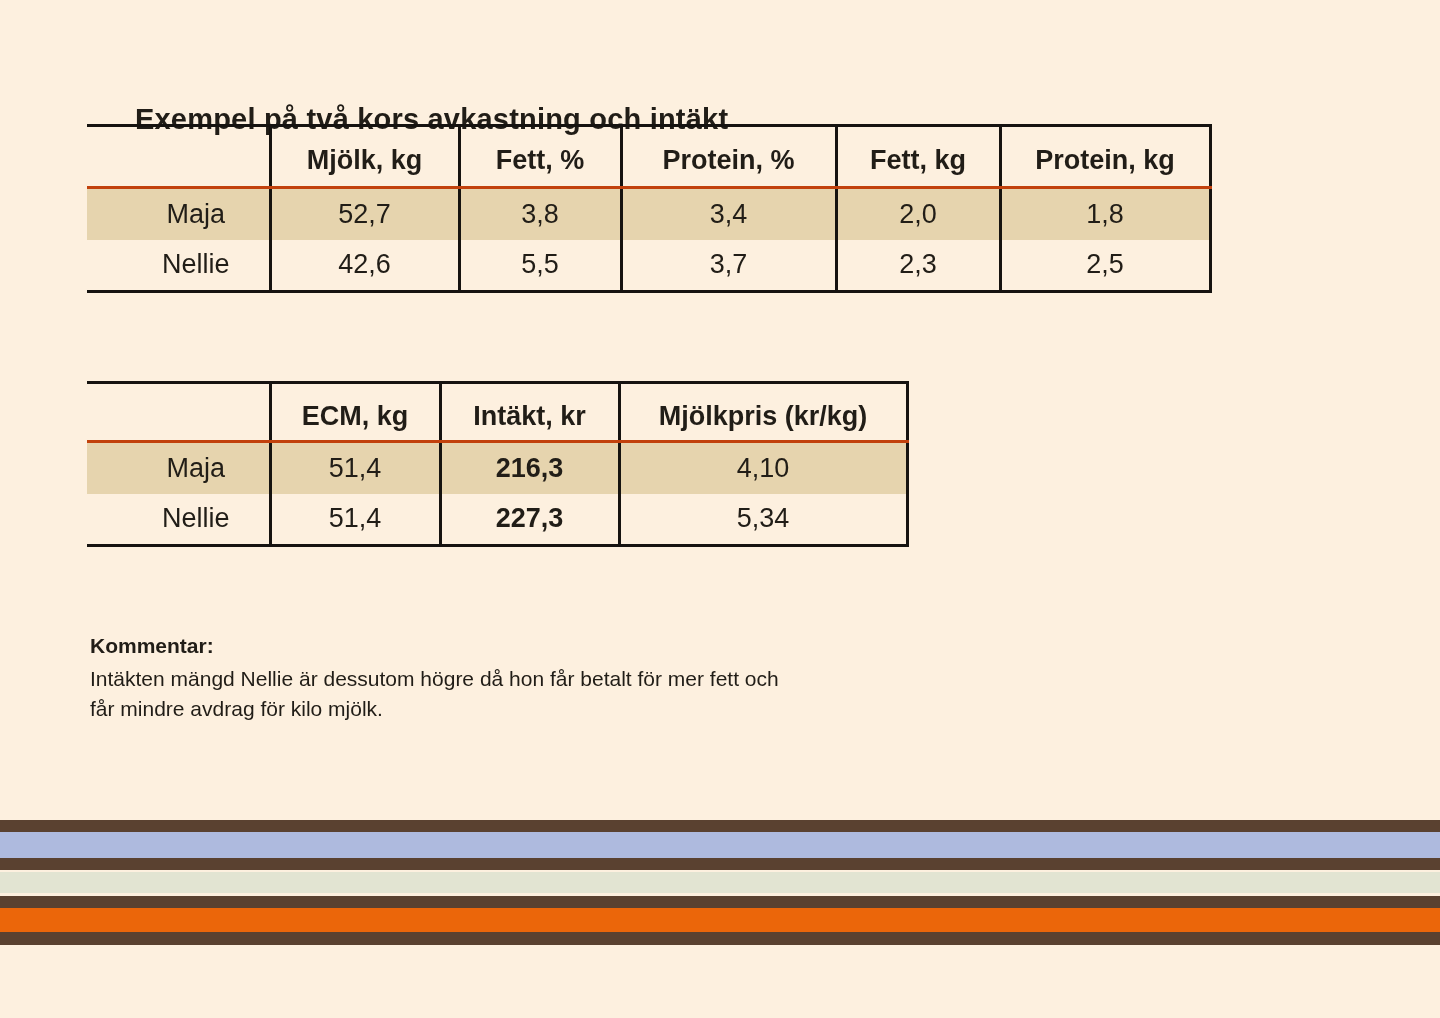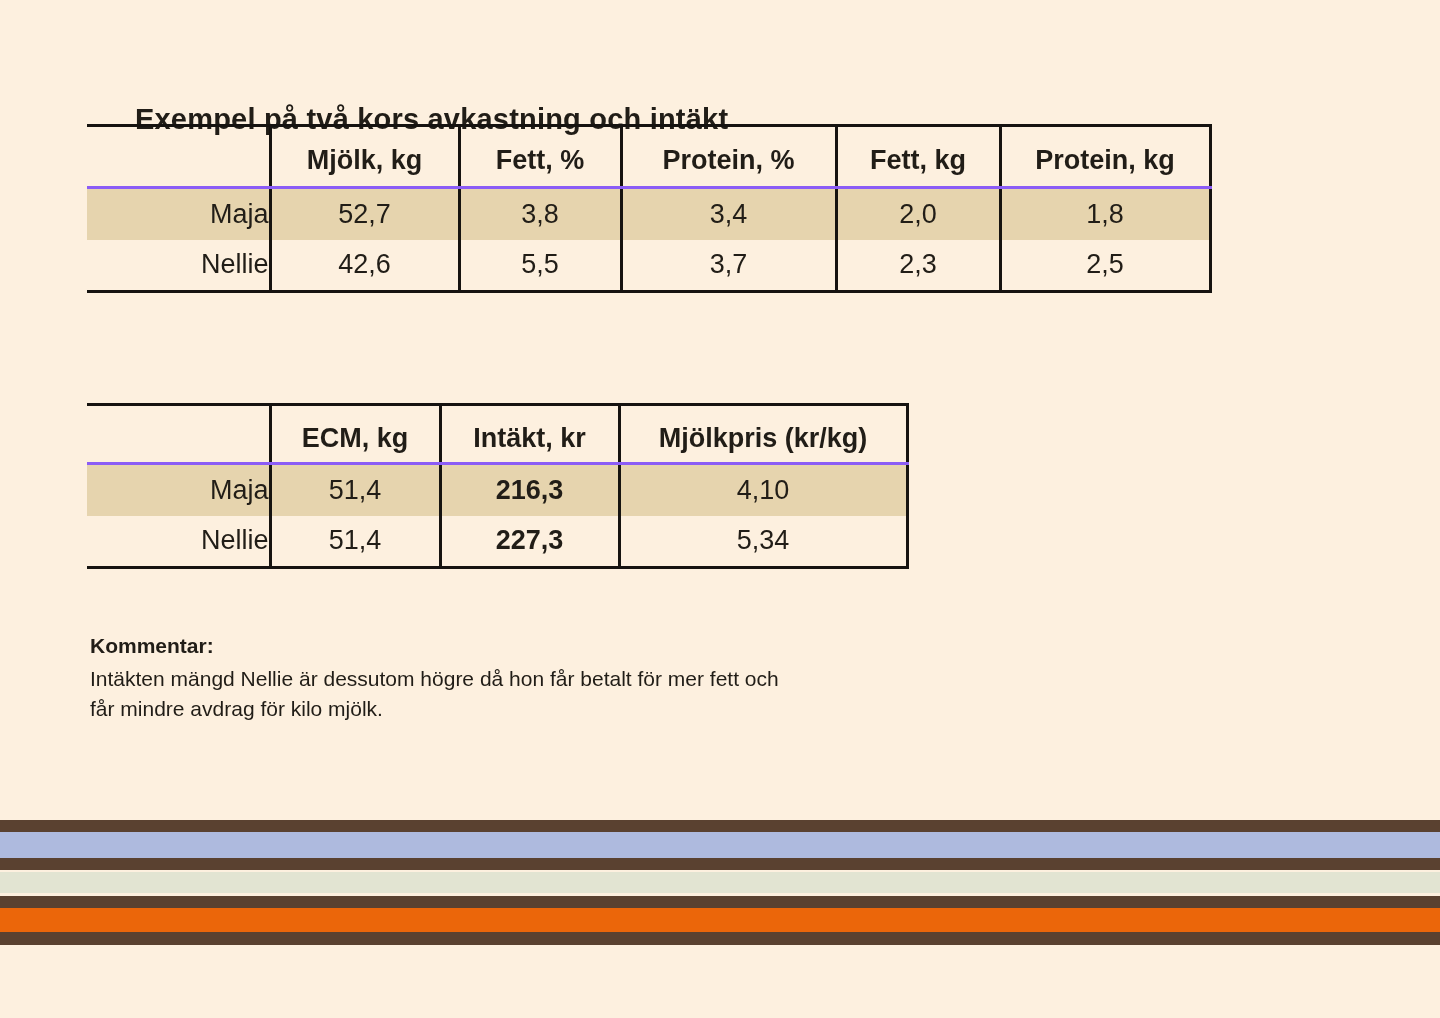--- a/index.html
+++ b/index.html
@@ -19,39 +19,39 @@
 
   table.data-table {
     position:absolute;
     border-collapse:collapse;
     table-layout:fixed;
     border-top:3px solid #161310;
     border-bottom:3px solid #161310;
     font-size:27px;
   }
   table.t1 { left:87px; top:124px; width:1123px; }
-  table.t2 { left:87px; top:381px; width:820px;margin-top:22px; }
+  table.t2 { left:87px; top:381px; width:820px; }
 
   .data-table th, .data-table td {
     border-right:3px solid #161310;
     padding:0; text-align:center; vertical-align:middle;
     overflow:hidden; white-space:nowrap;
   }
   .data-table thead th {
-    border-bottom:3px solid #8b5cf6;
+    border-bottom:3px solid #c2410c;
     font-weight:700;
     padding-top:8px;
   }
   .t1 thead tr { height:62px; }
   .t1 tbody tr { height:52px; }
   .t2 thead tr { height:59px; }
   .t2 tbody tr { height:52px; }
 
   .data-table .label {
-    text-align:right; padding-left:36px; font-weight:400;
+    text-align:center; padding-left:36px; font-weight:400;
   }
   tr.hl td { background:#e6d4ae; }
   td.bold { font-weight:700; }
 
   .comment {
     position:absolute; left:90px; top:633px; width:820px;
   }
   .comment-heading {
     font-size:21px; font-weight:700; margin:0 0 5px 0; line-height:1.25;
   }

